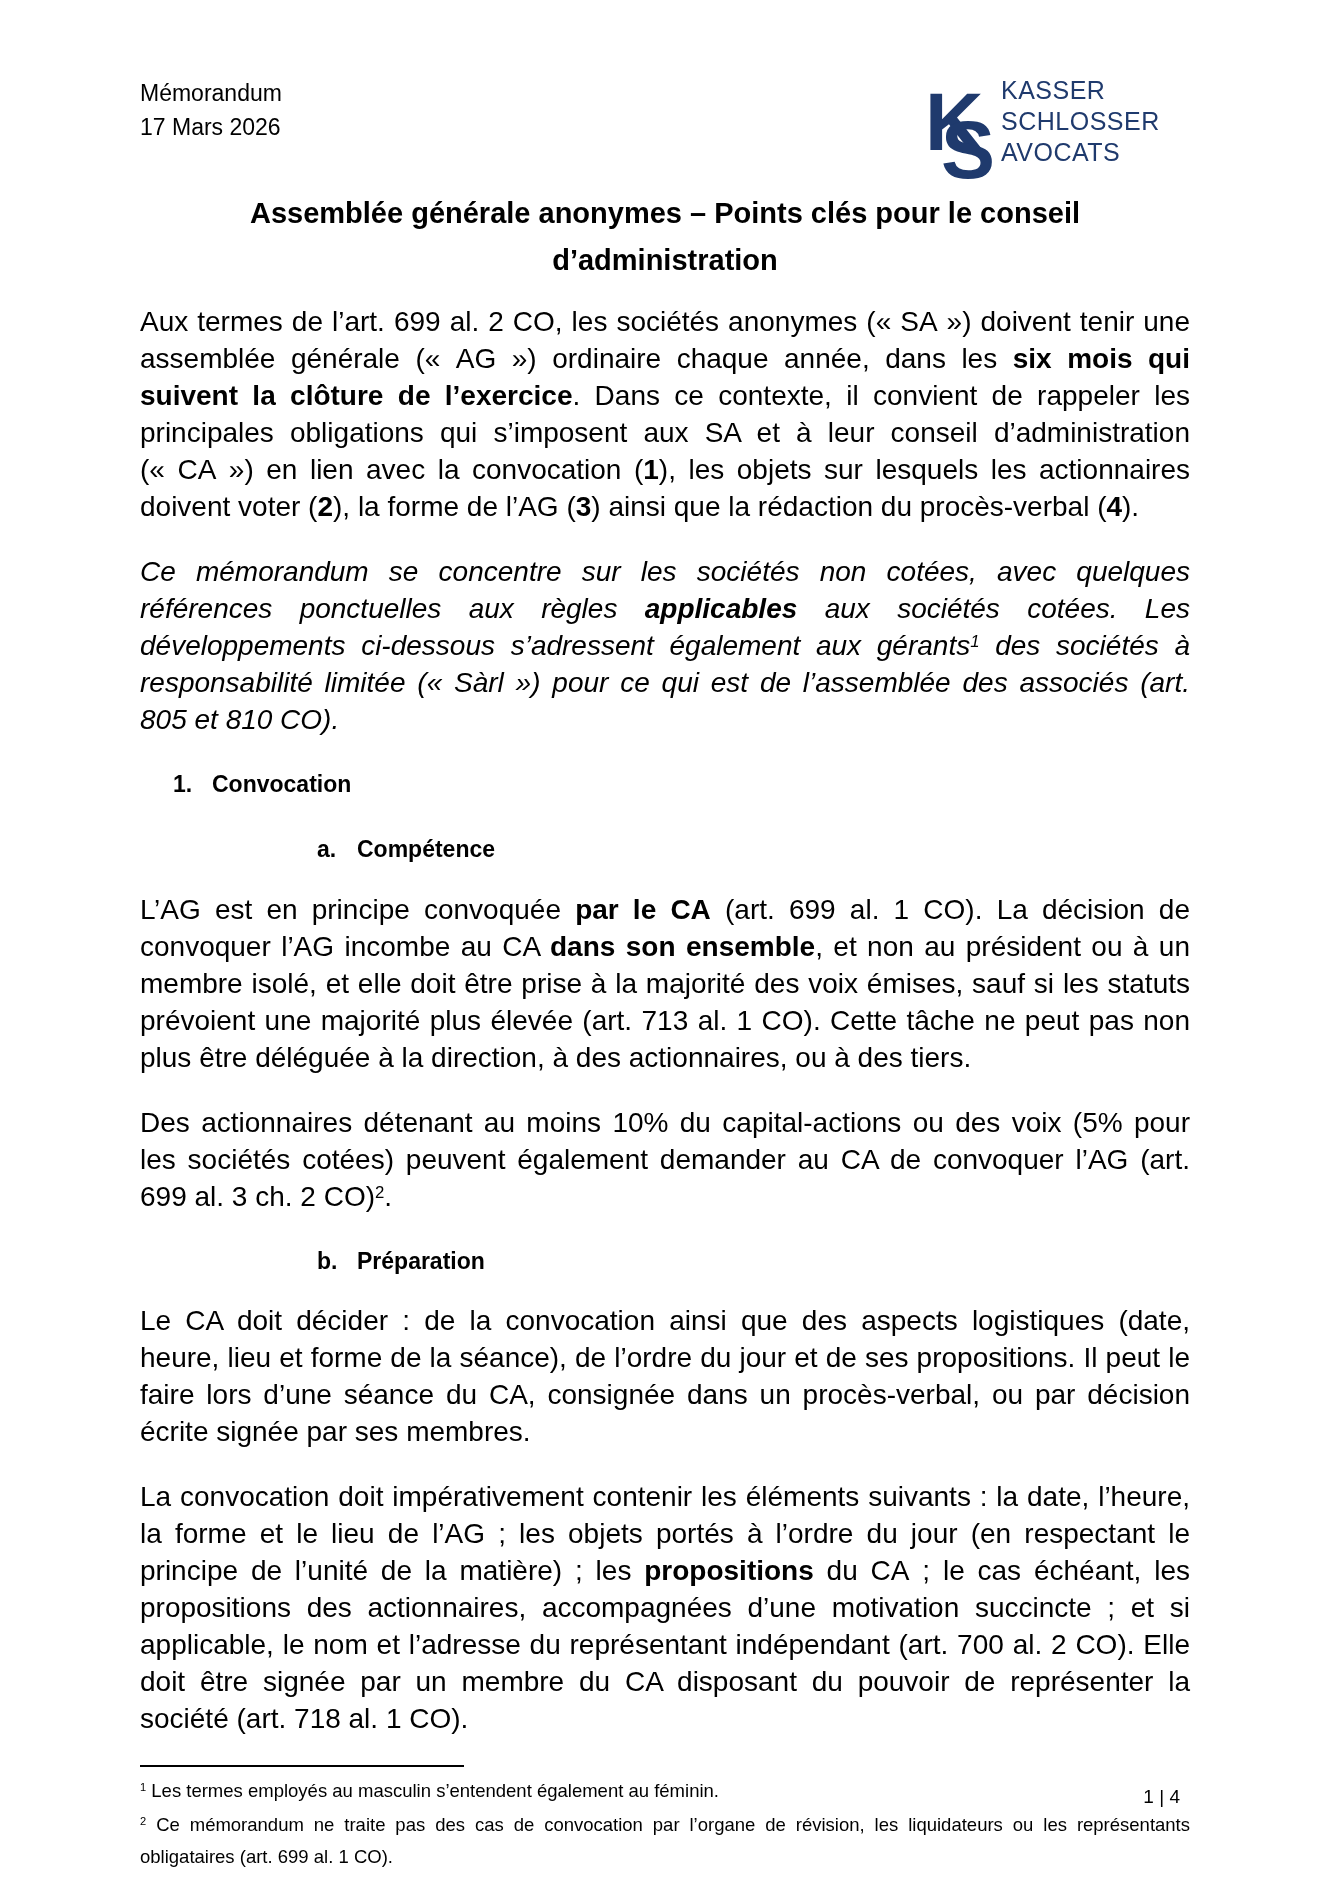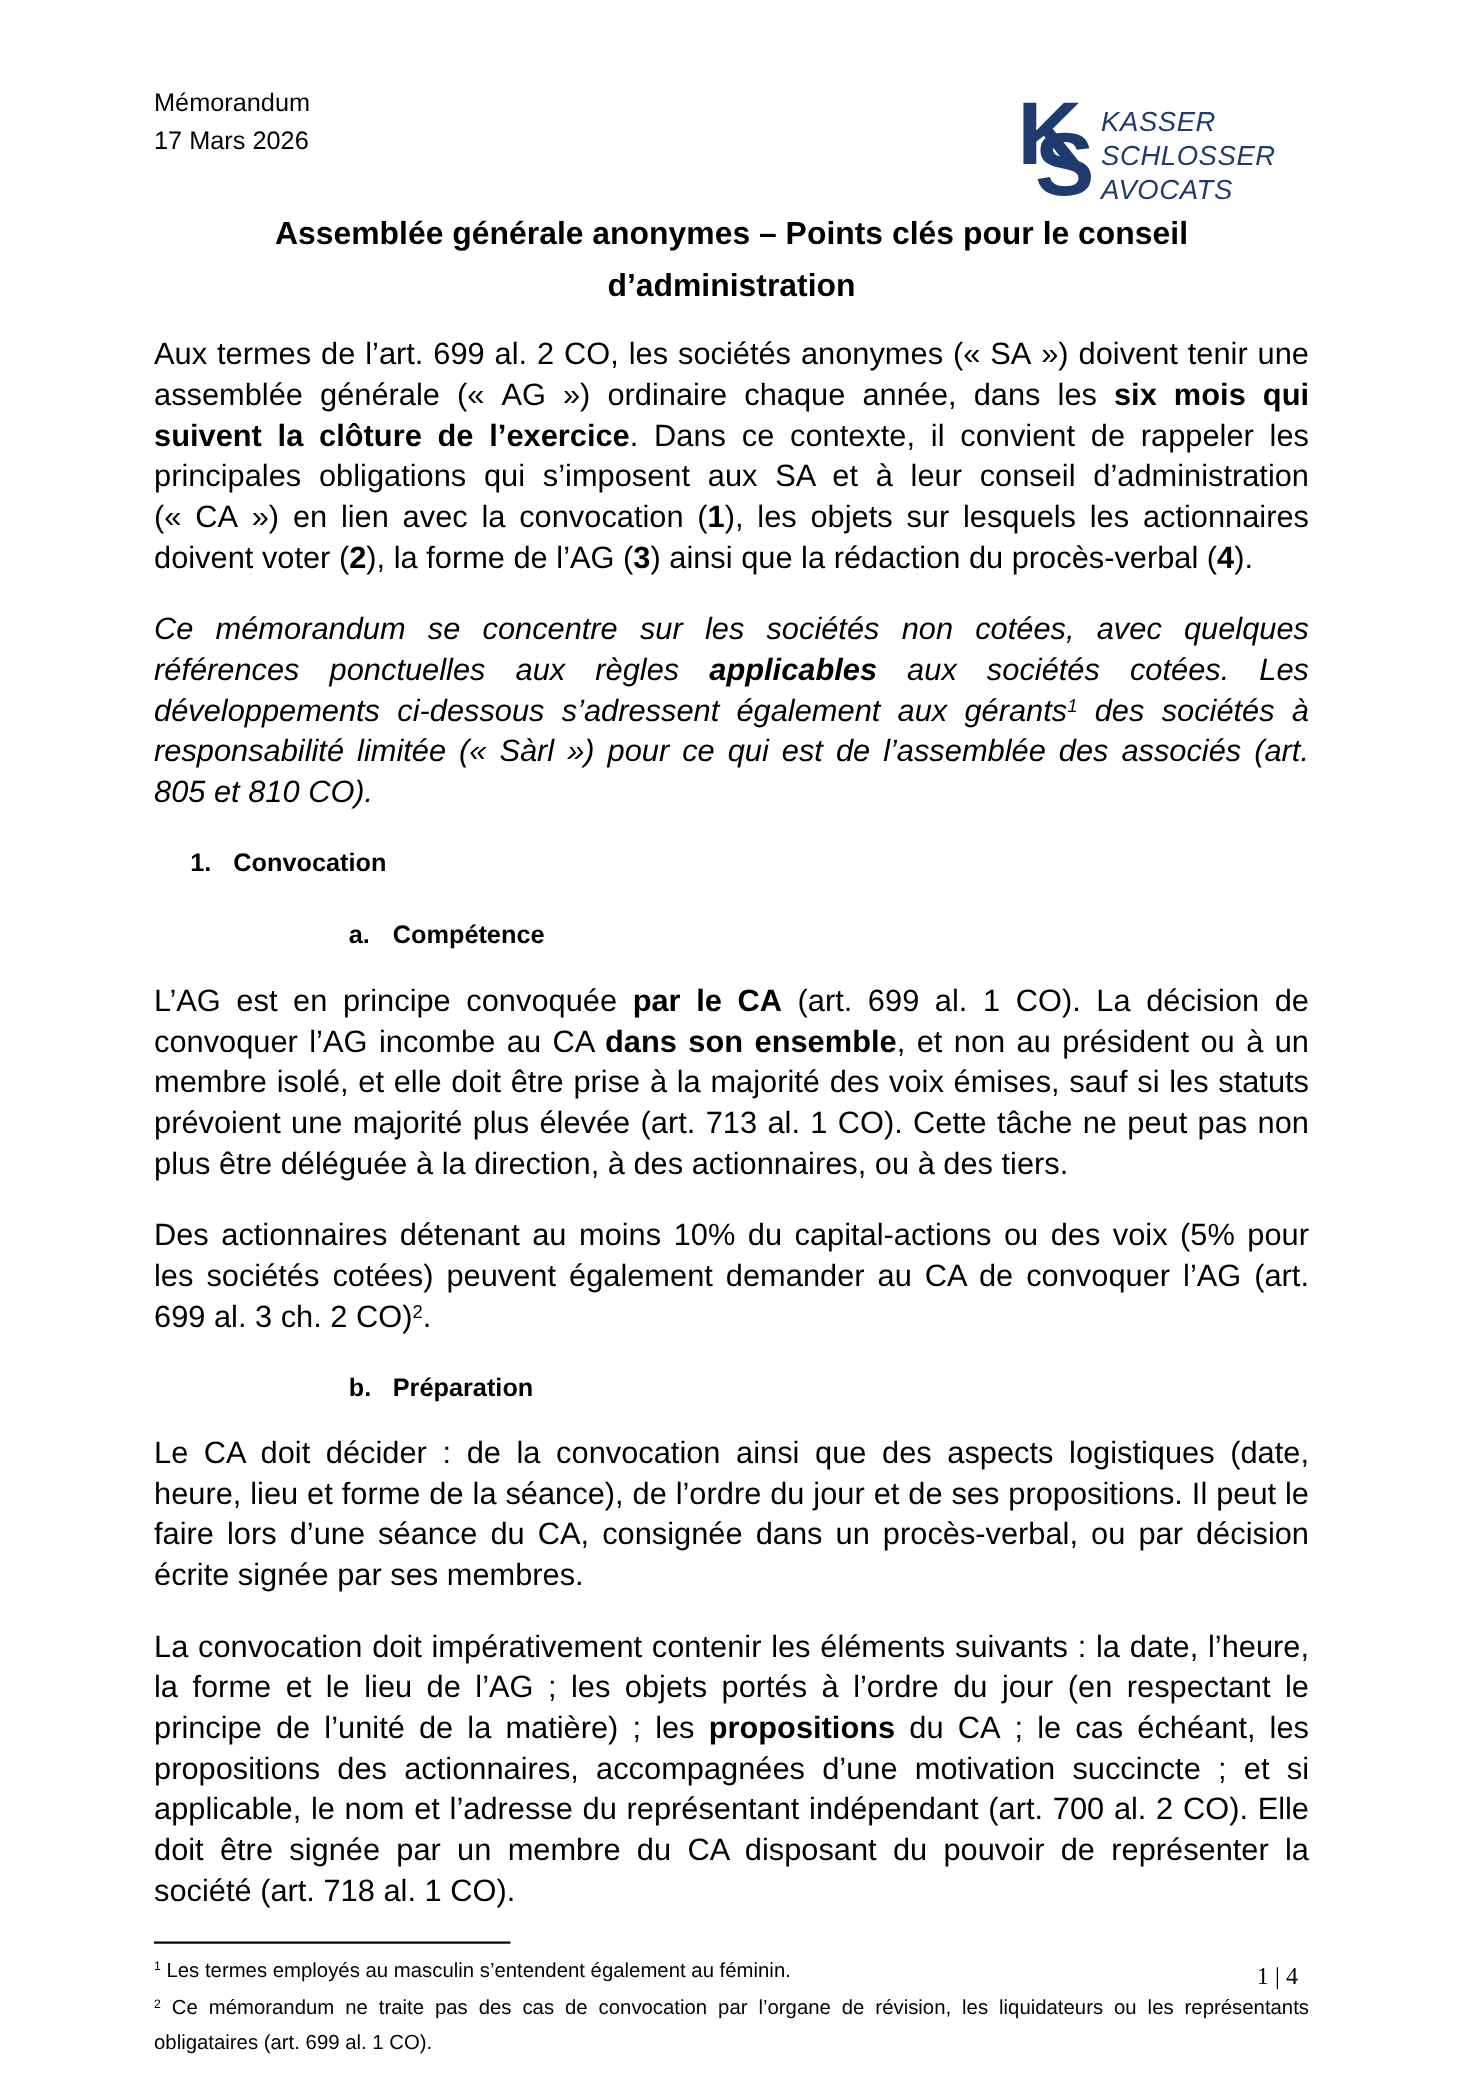--- a/index.html
+++ b/index.html
@@ -30,27 +30,26 @@
     font-weight: 700;
     font-size: 81px;
     line-height: 1;
     color: var(--brand-navy, #1f3a6d);
   }
   .logo .mono-k { left: 925px; top: 82px; }
   .logo .mono-s { left: 941px; top: 110px; }
   .logo .firm-name {
     position: absolute;
     left: 1001px;
-    top: 96px;
+    top: 75px;
     font-size: 25px;
     line-height: 31px;
     letter-spacing: 0.5px;
     color: var(--brand-navy, #1f3a6d);
     white-space: nowrap;
-    font-style: italic;
   }
 
   
   .content {
     position: absolute;
     left: 140px;
     top: 0;
     width: 1050px;
   }
   .doc-meta {
@@ -113,23 +112,22 @@
     line-height: 32px;
     text-align: justify;
   }
   .footnote { margin-top: 2px; }
 
   
   .page-number {
     position: absolute;
     top: 1782px;
     right: 152px;
-    font-size: 22px;
+    font-size: 19px;
     line-height: 30px;
-    font-family: Liberation Serif, serif;
   }
 </style>
 </head>
 <body>
 
 <div class="page">
 
   <div class="logo">
     <span class="mono-k">K</span>
     <span class="mono-s">S</span>

